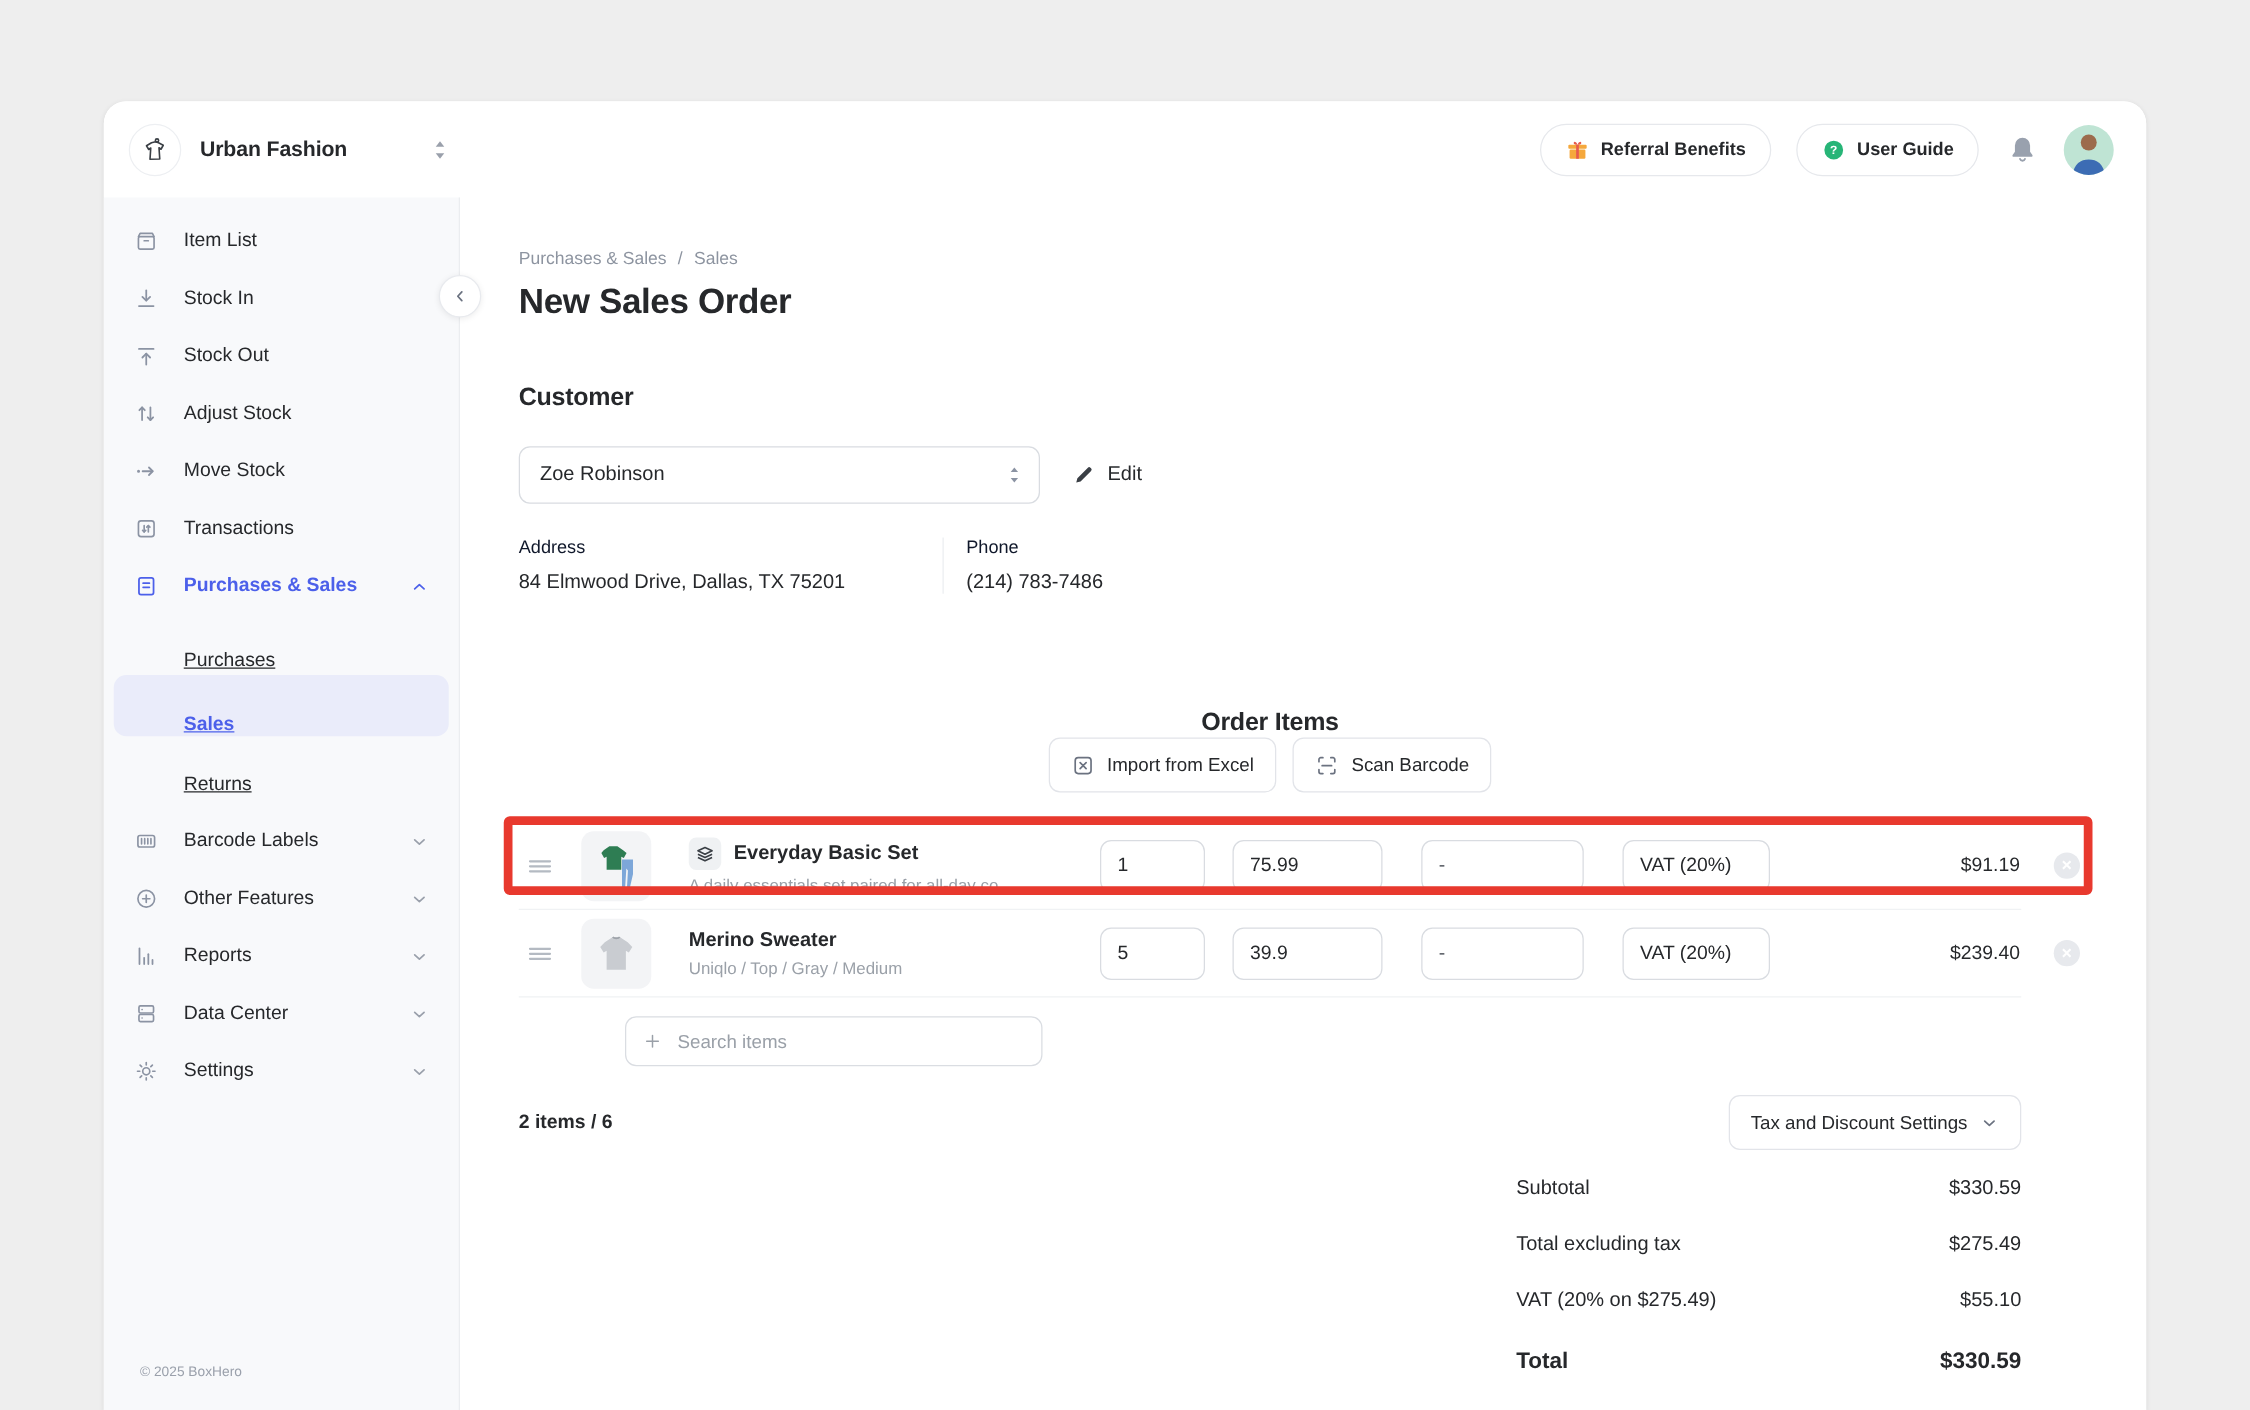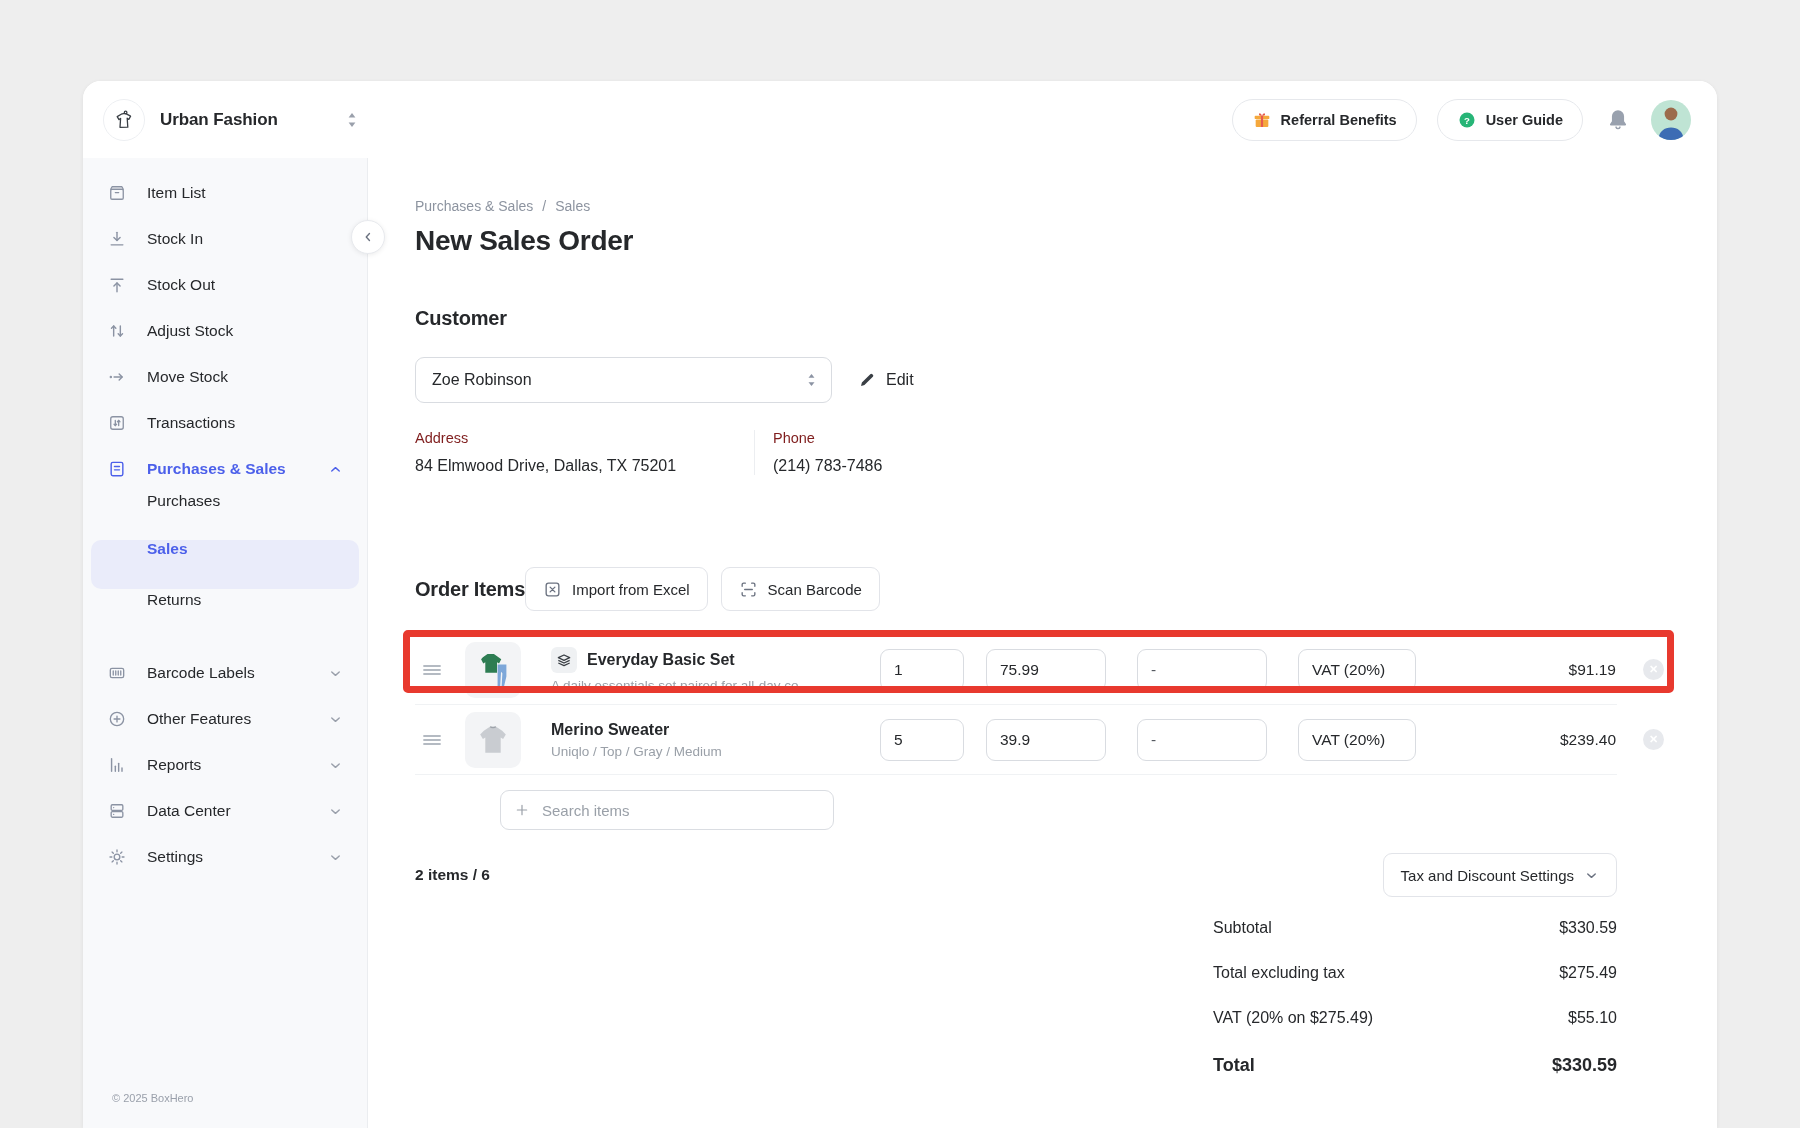--- a/index.html
+++ b/index.html
@@ -29,42 +29,42 @@
   
   .body-row { flex:1; display:flex; position:relative; min-height:0; }
   .sidebar { flex:0 0 285px; width:285px; background:#f8f9fb; border-right:1px solid #ebedf0; padding-top:12px; display:flex; flex-direction:column; }
   .nav { flex:1; }
   .nav-item { height:46px; display:flex; align-items:center; padding:0 24px 0 23px; gap:19px; font-size:15.5px; font-weight:500; color:#26282b; cursor:pointer; }
   .nav-item .nicon { width:22px; height:22px; flex:0 0 22px; color:#8b93a3; display:flex; align-items:center; justify-content:center; }
   .nav-item.active-parent, .nav-item.active-parent .nicon { color:#4c60ea; }
   .nav-item.active-parent { font-weight:700; }
   .chev { margin-left:auto; color:#9aa0ab; display:flex; }
   .nav-item.active-parent .chev { color:#4c60ea; }
-  .sub-item { height:46px; display:flex; align-items:flex-start; padding-left:64px; font-size:15.5px; font-weight:500; color:#26282b; cursor:pointer; }
+  .sub-item { height:46px; display:flex; align-items:flex-end; padding-left:64px; font-size:15.5px; font-weight:500; color:#26282b; cursor:pointer;text-decoration:underline; }
   .sub-item.active { background:#eaecfa; color:#4c60ea; font-weight:700; border-radius:10px; margin:2px 8px; padding-left:56px; height:49px; }
   .group-gap { margin-top:13px; }
   .sidebar-footer { padding:0 0 24px 29px; font-size:11px; color:#9aa0ab; }
   .collapse-btn { position:absolute; left:268px; top:62px; width:34px; height:34px; border-radius:50%; background:#fff; border:1px solid #e8eaee; box-shadow:0 1px 5px rgba(0,0,0,.08); display:flex; align-items:center; justify-content:center; color:#6b7280; cursor:pointer; z-index:6; }
   
   .main { flex:1; position:relative; padding:40px 100px 0 47px; overflow:hidden; background:#fff; }
   .breadcrumb { font-size:14px; color:#8d94a0; display:flex; gap:9px; }
   .page-title { font-size:28px; font-weight:700; margin:11px 0 0; letter-spacing:-.3px; }
   .section-h { font-size:20px; font-weight:700; letter-spacing:-.2px; }
   .customer-sec { margin-top:50px; }
   .customer-row { margin-top:27px; display:flex; align-items:center; gap:26px; }
   .select { width:417px; height:46px; border:1px solid #d9dce1; border-radius:9px; background:#fff; display:flex; align-items:center; justify-content:space-between; padding:0 13px 0 16px; font-size:16px; cursor:pointer; }
   .edit-btn { display:flex; align-items:center; gap:10px; font-size:16px; color:#26282b; cursor:pointer; background:none; border:none; font-family:inherit; padding:0; }
   .contact { display:flex; margin-top:27px; }
   .addr-col { width:340px; border-right:1px solid #eceef1; padding-right:30px; }
   .phone-col { padding-left:18px; }
-  .flabel { font-size:14.5px; color:#7f1d1d; }
+  .flabel { font-size:14.5px; color:#0f172a; }
   .fvalue { font-size:16px; margin-top:11px; color:#26282b; }
   
   .order-sec { margin-top:92px; }
-  .order-head { display:flex; align-items:center; justify-content:flex-start; }
+  .order-head { display:flex; align-items:center; justify-content:flex-end;flex-direction:column; }
   .order-actions { display:flex; gap:13px; }
   .btn { height:44px; border:1px solid #e2e4e9; background:#fff; border-radius:9px; display:flex; align-items:center; gap:10px; padding:0 17px; font-size:15px; font-weight:500; color:#26282b; cursor:pointer; font-family:inherit; }
   .otable { margin-top:24px; }
   .ogrid { display:grid; grid-template-columns:34px 70px 313px 90px 135px 145px 155px 147px; column-gap:16px; align-items:center; }
   .ohead { font-size:15px; font-weight:600; color:#26282b; padding-bottom:17px; }
   .h-item { grid-column:2 / 4; padding-left:34px; }
   .h-pad { padding-left:8px; }
   .h-price { display:flex; align-items:center; gap:7px; padding-left:8px; }
   .h-amount { text-align:right; }
   .rows-wrap { position:relative; }

